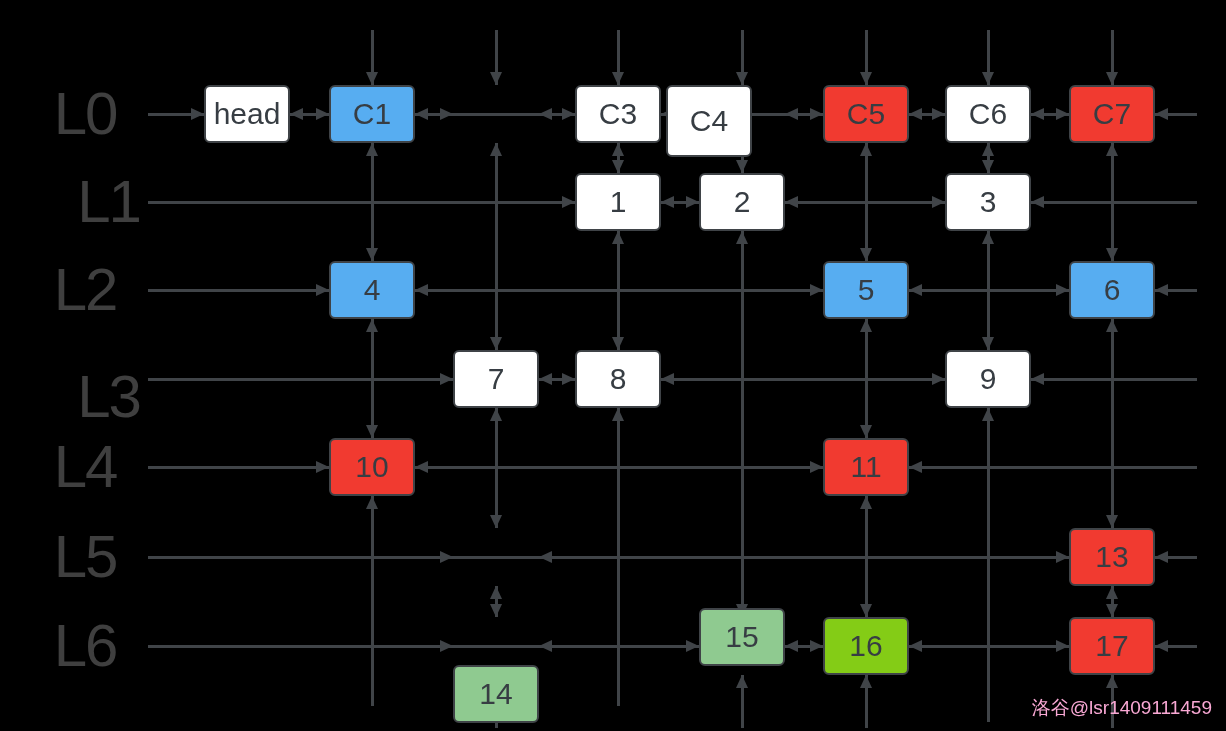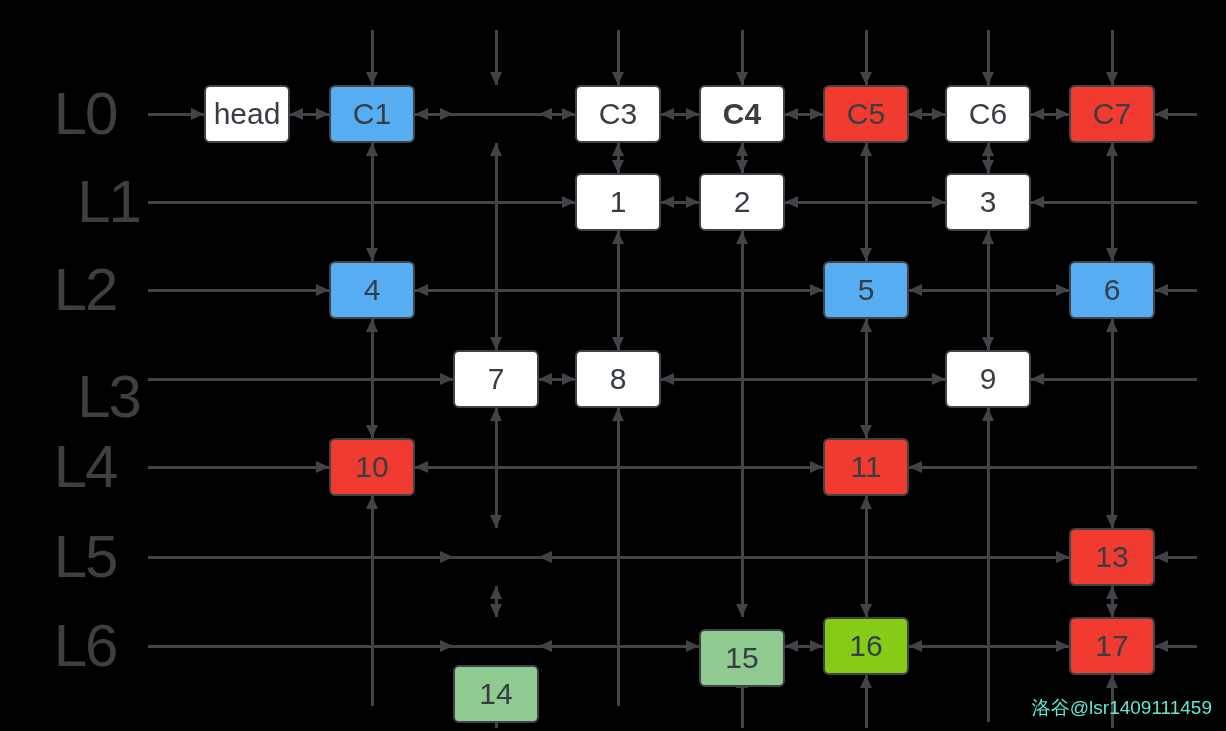--- a/index.html
+++ b/index.html
@@ -34,21 +34,21 @@
     font-size:60px;line-height:66px;
     font-weight:300;
     color:#3f3f3f;
     z-index:2;
     letter-spacing:-2px;
   }
   #watermark{
     position:absolute;
     right:14px;bottom:10px;
     font-size:19px;
-    color:#5eead4;
+    color:#f9a8d4;
     z-index:5;
   }
 </style>
 </head>
 <body>
 
 <div id="stage">
   <div id="watermark">洛谷@lsr1409111459</div>
 <div class="hline" style="left: 148px; top: 112.5px; width: 1049px;"></div>
     <div class="lvl" style="top: 81px;">L0</div>
@@ -149,21 +149,21 @@
     <div class="arrow right" style="left: 316px; top: 108px;"></div>
     <div class="arrow left" style="left: 415px; top: 108px;"></div>
     <div class="node" style="left: 329px; top: 85px; width: 86px; height: 58px; background: rgb(87, 173, 241);">C1</div>
     <div class="arrow right" style="left: 440px; top: 108px;"></div>
     <div class="arrow left" style="left: 539px; top: 108px;"></div>
     <div class="arrow right" style="left: 562px; top: 108px;"></div>
     <div class="arrow left" style="left: 661px; top: 108px;"></div>
     <div class="node" style="left: 575px; top: 85px; width: 86px; height: 58px; background: rgb(255, 255, 255);">C3</div>
     <div class="arrow right" style="left: 686px; top: 108px;"></div>
     <div class="arrow left" style="left: 785px; top: 108px;"></div>
-    <div class="node" style="left: 699px; top: 85px; width: 86px; height: 58px; background: rgb(255, 255, 255); font-weight: bold;">C4</div>
+    <div class="node" style="left: 666px; top: 85px; width: 86px; height: 72px; background: rgb(255, 255, 255);">C4</div>
     <div class="arrow right" style="left: 810px; top: 108px;"></div>
     <div class="arrow left" style="left: 909px; top: 108px;"></div>
     <div class="node" style="left: 823px; top: 85px; width: 86px; height: 58px; background: rgb(241, 58, 48);">C5</div>
     <div class="arrow right" style="left: 932px; top: 108px;"></div>
     <div class="arrow left" style="left: 1031px; top: 108px;"></div>
     <div class="node" style="left: 945px; top: 85px; width: 86px; height: 58px; background: rgb(255, 255, 255);">C6</div>
     <div class="arrow right" style="left: 1056px; top: 108px;"></div>
     <div class="arrow left" style="left: 1155px; top: 108px;"></div>
     <div class="node" style="left: 1069px; top: 85px; width: 86px; height: 58px; background: rgb(241, 58, 48);">C7</div>
     <div class="arrow right" style="left: 562px; top: 196px;"></div>
@@ -202,20 +202,20 @@
     <div class="arrow right" style="left: 440px; top: 551px;"></div>
     <div class="arrow left" style="left: 539px; top: 551px;"></div>
     <div class="arrow right" style="left: 1056px; top: 551px;"></div>
     <div class="arrow left" style="left: 1155px; top: 551px;"></div>
     <div class="node" style="left: 1069px; top: 528px; width: 86px; height: 58px; background: rgb(241, 58, 48);">13</div>
     <div class="arrow right" style="left: 440px; top: 640px;"></div>
     <div class="arrow left" style="left: 539px; top: 640px;"></div>
     <div class="node" style="left: 453px; top: 617px; width: 86px; height: 58px; background: rgb(143, 202, 144); margin-top: 48px;">14</div>
     <div class="arrow right" style="left: 686px; top: 640px;"></div>
     <div class="arrow left" style="left: 785px; top: 640px;"></div>
-    <div class="node" style="left: 699px; top: 629px; width: 86px; height: 58px; background: rgb(143, 202, 144);">15</div>
+    <div class="node" style="left: 699px; top: 608px; width: 86px; height: 58px; background: rgb(143, 202, 144);">15</div>
     <div class="arrow right" style="left: 810px; top: 640px;"></div>
     <div class="arrow left" style="left: 909px; top: 640px;"></div>
     <div class="node" style="left: 823px; top: 617px; width: 86px; height: 58px; background: #84cc16;">16</div>
     <div class="arrow right" style="left: 1056px; top: 640px;"></div>
     <div class="arrow left" style="left: 1155px; top: 640px;"></div>
     <div class="node" style="left: 1069px; top: 617px; width: 86px; height: 58px; background: rgb(241, 58, 48);">17</div>
   </div>
 
 </body></html>

